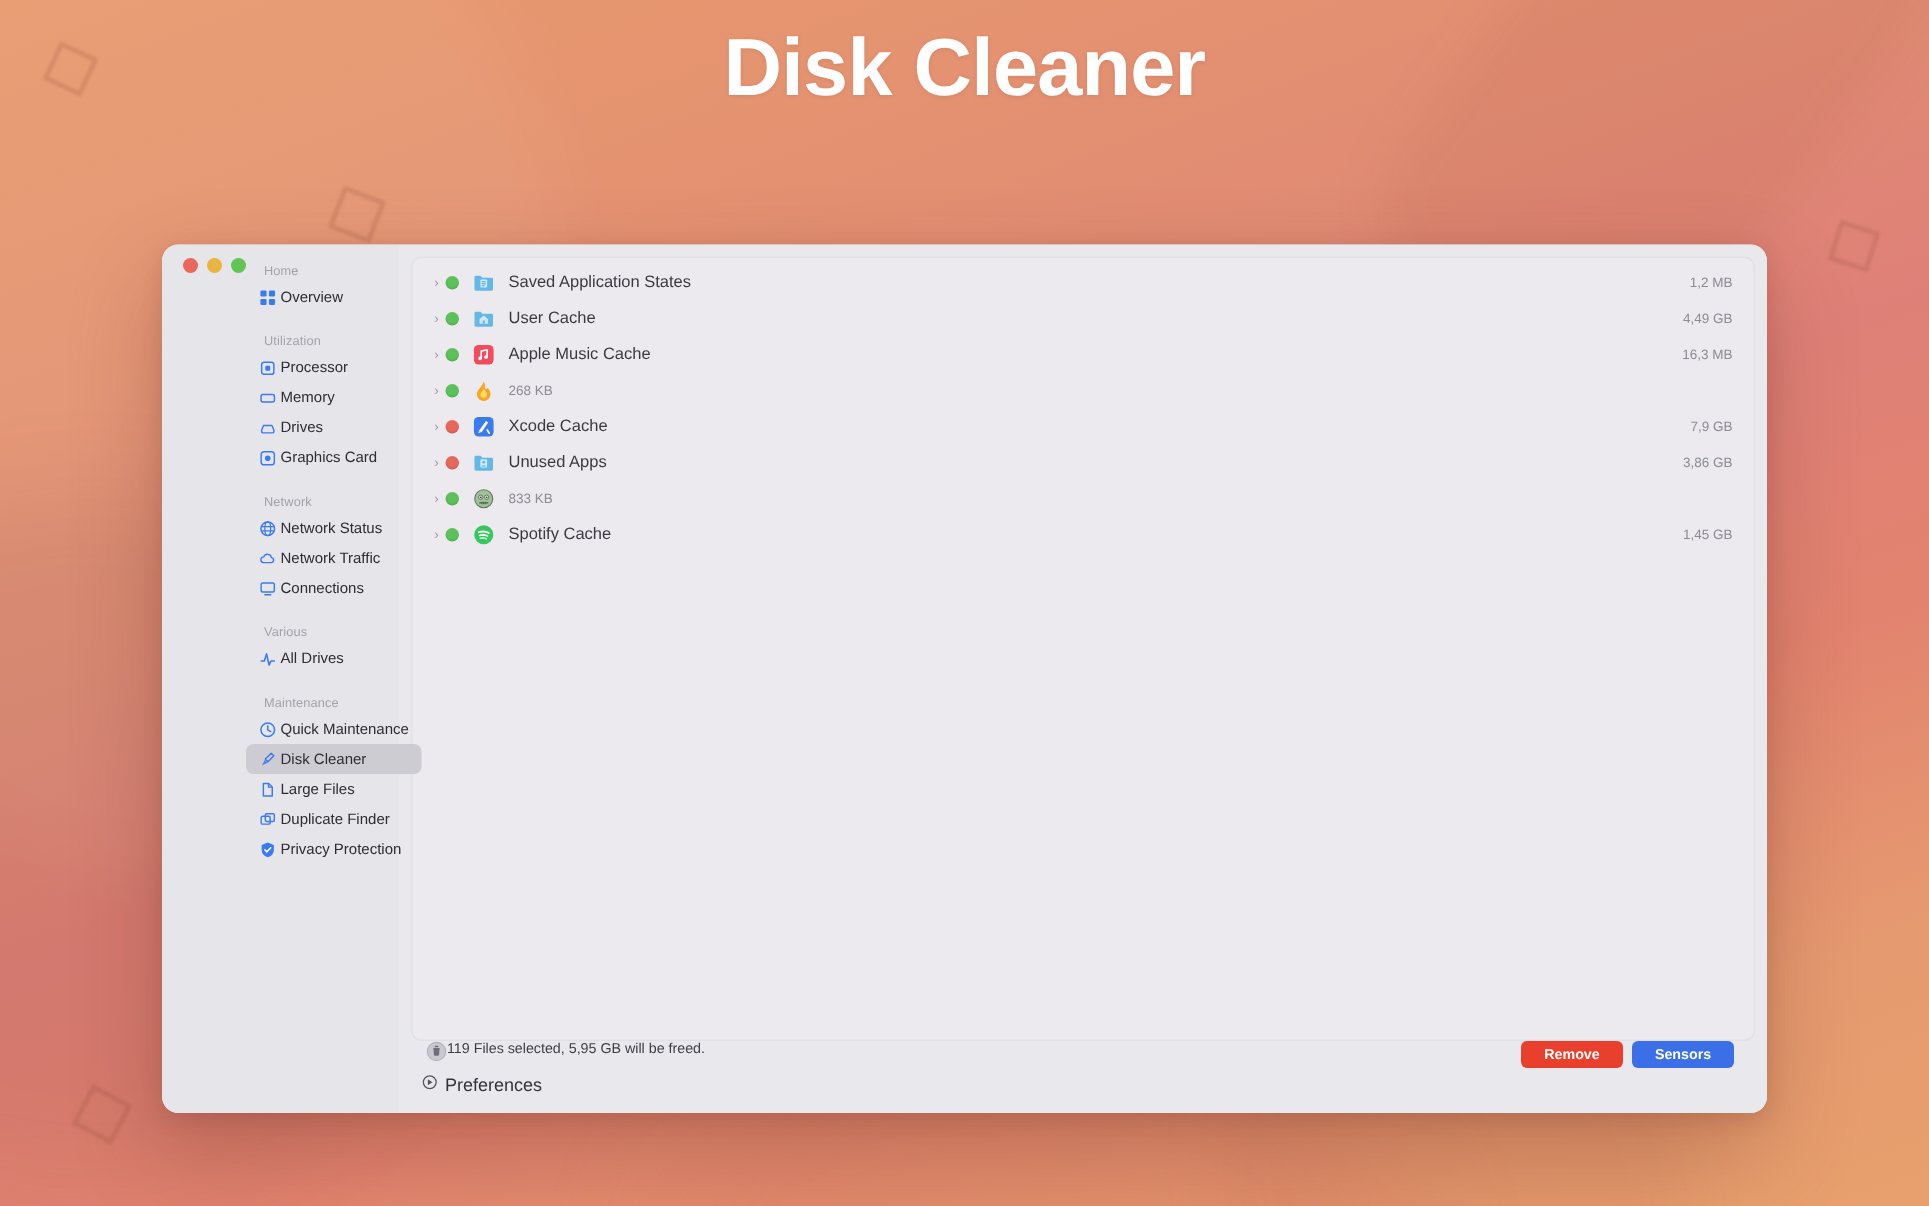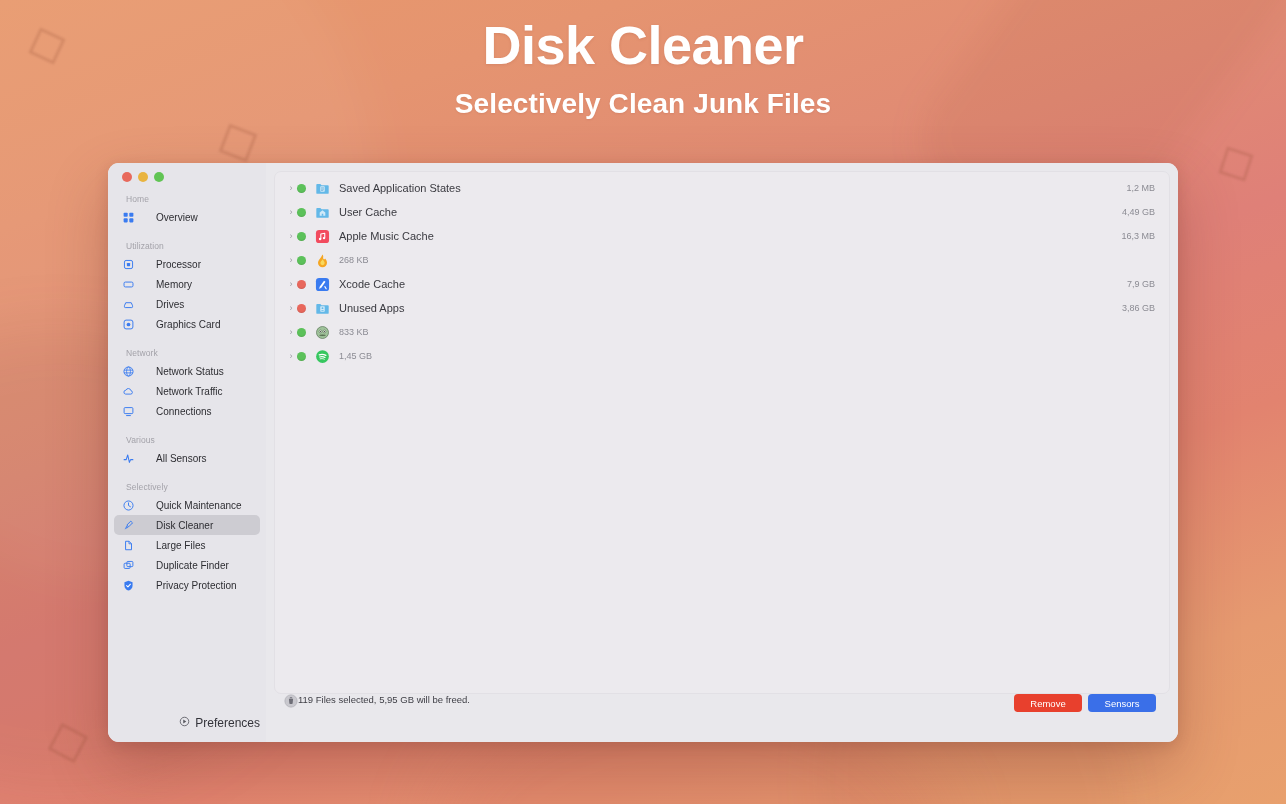--- a/index.html
+++ b/index.html
@@ -101,42 +101,42 @@
     z-index: 4;
   }
 
   
   .sidebar {
     width: 158px;
     flex: none;
     background: #e6e5ea;
     padding: 0 6px;
     display: flex;
-    flex-direction: column;
+    flex-direction: row;
     position: relative;
   }
   .traffic { display: flex; gap: 6px; padding: 9px 0 0 8px; }
   .light { width: 10px; height: 10px; border-radius: 50%; }
   .light.r { background: #e8695c; }
   .light.y { background: #e9b43f; }
   .light.g { background: #61c454; }
 
   .group-label {
     font-size: 8.5px;
     color: #a3a2a9;
     padding: 0 0 3px 12px;
     letter-spacing: 0.1px;
   }
   .grp-home  { margin-top: 12px; }
   .grp-other { margin-top: 14px; }
 
   .nav-item {
     display: flex;
     align-items: center;
-    gap: 21px;
+    gap: 2px;
     height: 20px;
     padding: 0 8px;
     border-radius: 5px;
     font-size: 10px;
     color: #2d2d32;
     white-space: nowrap;
   }
   .nav-item.active { background: #cdccd2; }
   .nav-ico { width: 13px; height: 13px; flex: none; display: flex; align-items: center; justify-content: center; }
   .nav-ico svg { display: block; }
@@ -207,20 +207,21 @@
   .btn {
     height: 18px;
     min-width: 68px;
     border: none;
     border-radius: 4px;
     color: #fff;
     font-size: 9.5px;
     font-family: "Liberation Sans", sans-serif;
     cursor: pointer;
     padding: 0 8px;
+    font-weight: bold;
   }
   .btn-remove { background: #e8402d; margin-right: 6px; }
   .btn-search { background: #3a6fe8; }
 </style>
 </head>
 <body>
 
 <div class="bg-layer">
   <div class="blob-a"></div>
   <div class="blob-b"></div>
@@ -228,21 +229,20 @@
   <div class="blob-d"></div>
   <div class="blob-e"></div>
   <div class="sq sq1"></div>
   <div class="sq sq2"></div>
   <div class="sq sq3"></div>
   <div class="sq sq4"></div>
 </div>
 
 <div class="hero">
   <div class="hero-title">Disk Cleaner</div>
-  <div class="hero-sub">Selectively Clean Junk Files</div>
 </div>
 
 <div class="window">
 
   <div class="sidebar">
     <div class="traffic">
       <div class="light r"></div>
       <div class="light y"></div>
       <div class="light g"></div>
     </div>
@@ -322,23 +322,23 @@
           </span>
           <span>Connections</span>
         </div>
         <div class="group-label grp-other">Various</div>
         <div class="nav-item">
           <span class="nav-ico">
             <svg width="13" height="13" viewBox="0 0 16 16">
               <path d="M2.6 9.4h2.6L7 3.6l2.1 9.2 1.5-3.4h2.8" fill="none" stroke="#3a7bf0" stroke-width="1.3" stroke-linecap="round" stroke-linejoin="round"></path>
             </svg>
           </span>
-          <span>All Sensors</span>
-        </div>
-        <div class="group-label grp-other">Selectively</div>
+          <span>All Drives</span>
+        </div>
+        <div class="group-label grp-other">Maintenance</div>
         <div class="nav-item">
           <span class="nav-ico">
             <svg width="13" height="13" viewBox="0 0 16 16">
               <circle cx="8" cy="8" r="5.6" fill="none" stroke="#3a7bf0" stroke-width="1.2"></circle>
               <path d="M8 4.8V8l2.4 1.5" stroke="#3a7bf0" stroke-width="1.2" stroke-linecap="round" fill="none"></path>
             </svg>
           </span>
           <span>Quick Maintenance</span>
         </div>
         <div class="nav-item active">
@@ -490,20 +490,21 @@
           <span class="chev">›</span>
           <span class="dot green"></span>
           <span class="ficon">
             <svg width="15" height="15" viewBox="0 0 16 16">
               <circle cx="8" cy="8" r="6.8" fill="#36c75f"></circle>
               <path d="M4.5 6.2c2.3-0.8 5-0.6 7.1 0.6" stroke="#fff" stroke-width="1.3" fill="none" stroke-linecap="round"></path>
               <path d="M5 8.5c1.9-0.6 4-0.45 5.7 0.5" stroke="#fff" stroke-width="1.15" fill="none" stroke-linecap="round"></path>
               <path d="M5.5 10.5c1.5-0.45 3.1-0.35 4.4 0.4" stroke="#fff" stroke-width="0.95" fill="none" stroke-linecap="round"></path>
             </svg>
           </span>
+          <span class="rname">Spotify Cache</span>
           <span class="rsize">1,45 GB</span>
         </div>
       </div>
 
     <div class="footer">
       <span class="trash-ico">
         <svg width="14" height="14" viewBox="0 0 16 16">
           <circle cx="8" cy="8" r="7" fill="#c9c8ce" stroke="#aeadb5" stroke-width="0.8"></circle>
           <path d="M5.6 5.3h4.8l-0.5 5.2a0.9 0.9 0 0 1-0.9 0.8H7a0.9 0.9 0 0 1-0.9-0.8z" fill="#6e6e77"></path>
           <rect x="6.6" y="3.6" width="2.8" height="1.2" rx="0.4" fill="#6e6e77"></rect>

